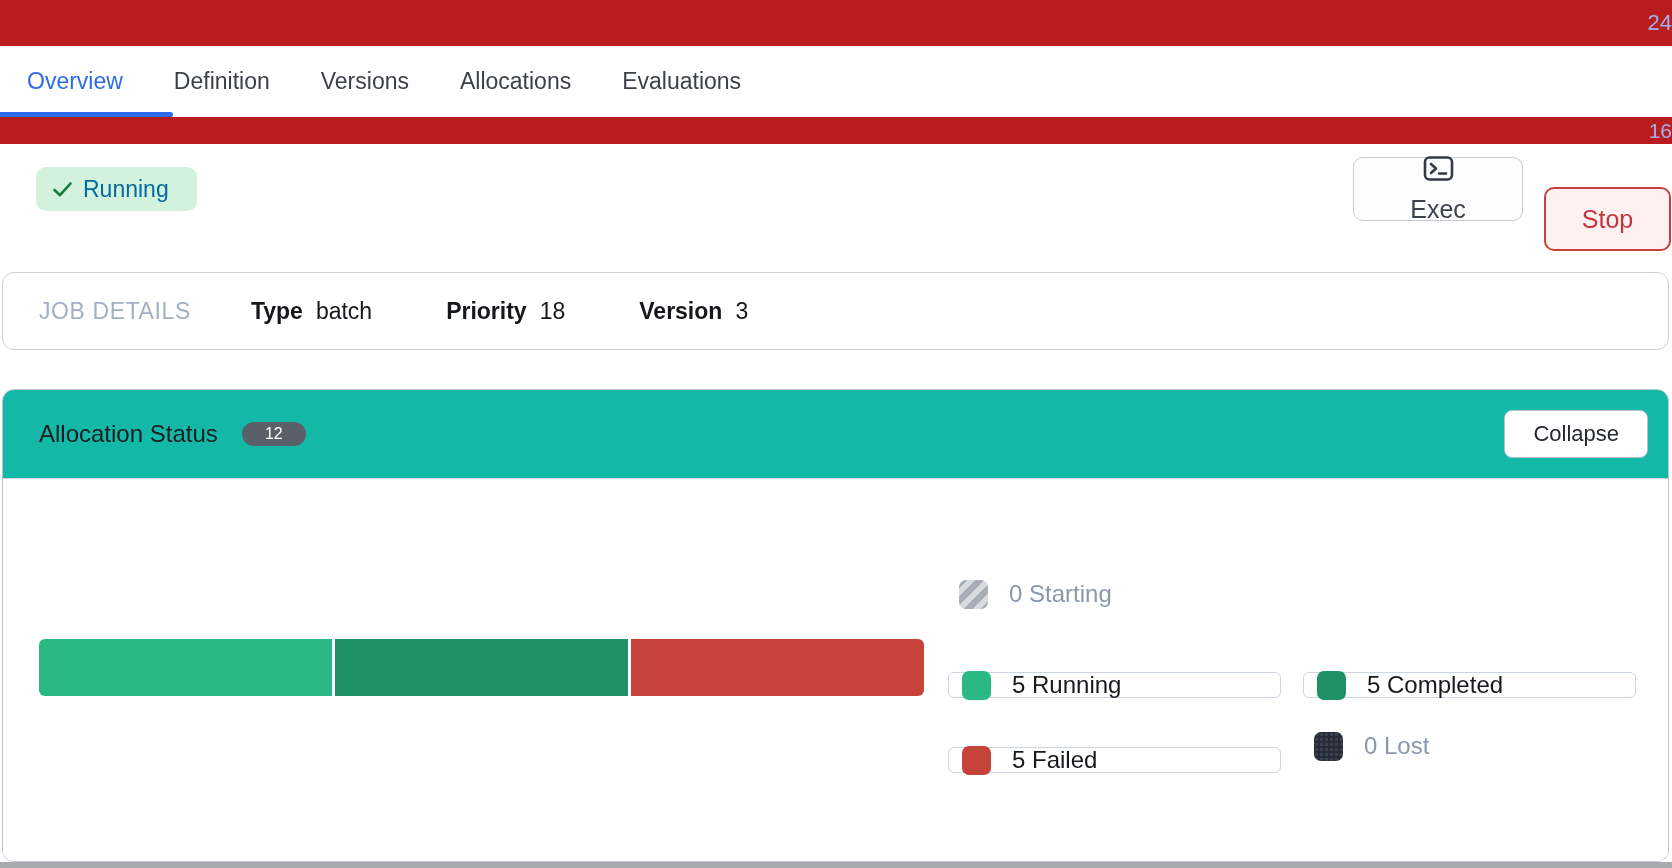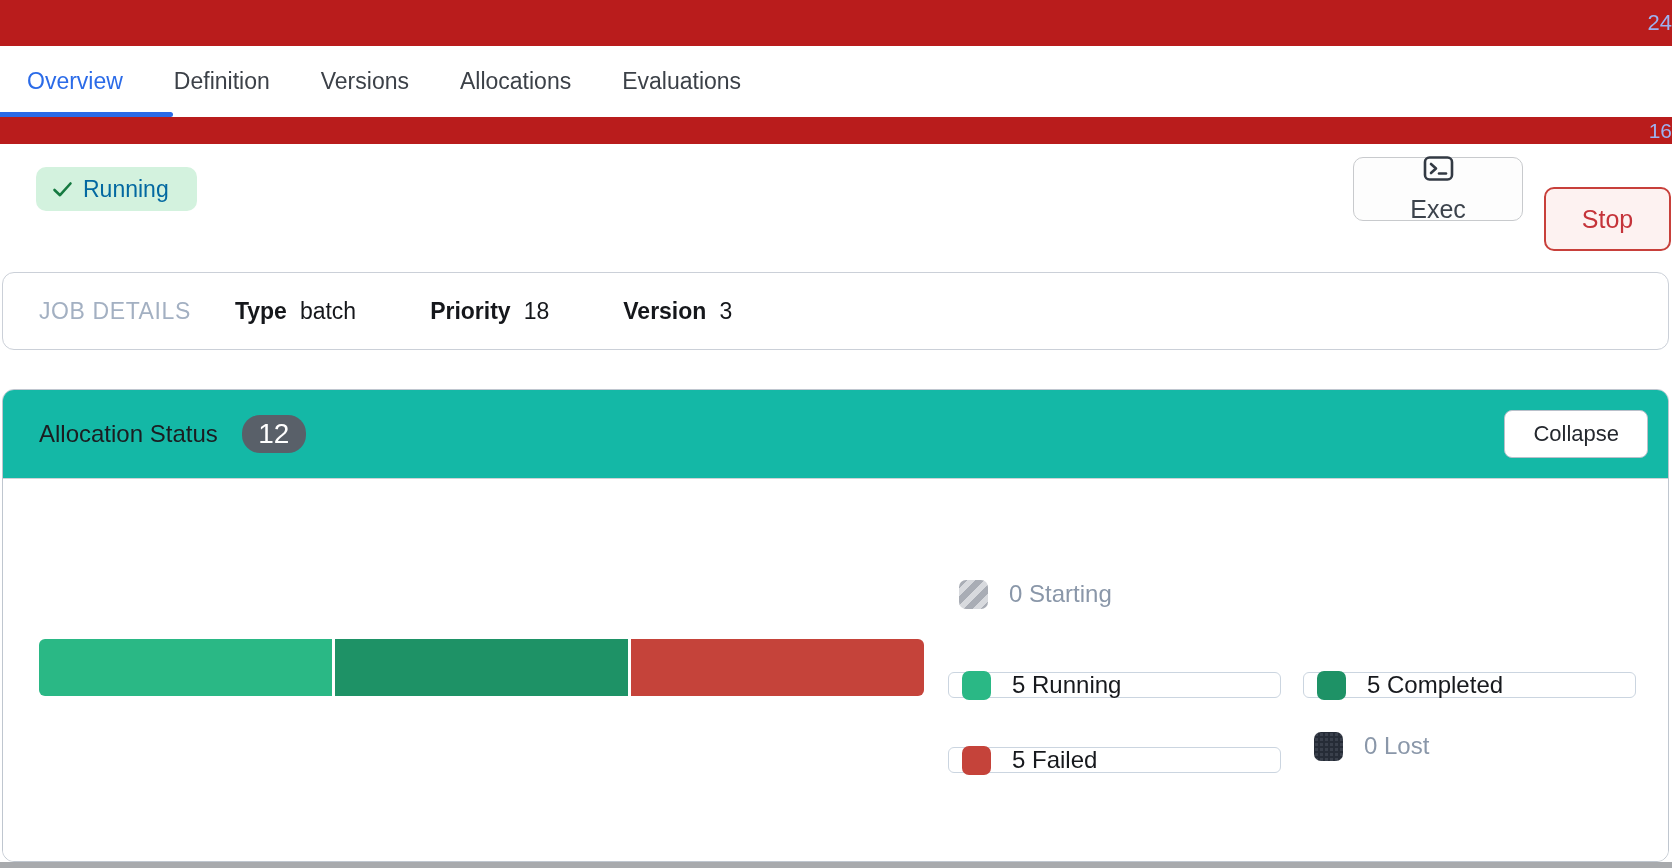--- a/index.html
+++ b/index.html
@@ -32,33 +32,33 @@
     border-radius:10px;cursor:pointer;background:#fdfdfd;font-family:inherit;}
   .btn-exec{position:absolute;left:1353px;top:157px;width:170px;height:64px;
     border:1.5px solid #c8cacd;color:#3c434c;font-size:25px;gap:13px;flex-direction:column;}
   .btn-stop{position:absolute;left:1544px;top:157px;width:127px;height:64px;
     border:2px solid #c8403b;background:#fdf2f1;color:#c5343a;font-size:25px;margin-top:30px;}
 
   
   .jd-card{position:absolute;left:2px;top:272px;width:1667px;height:78px;box-sizing:border-box;
     border:1.5px solid #cbd0d8;border-radius:12px;background:#ffffff;
     display:flex;align-items:center;padding-left:36px;}
-  .jd-heading{color:#a3b0c2;font-size:23px;letter-spacing:0.6px;margin-right:44px;}
+  .jd-heading{color:#a3b0c2;font-size:23px;letter-spacing:0.6px;margin-right:60px;}
   .jd-fields{display:flex;gap:74px;}
   .jd-field{display:flex;align-items:center;gap:13px;font-size:23px;color:#15171b;}
   .jd-label{font-weight:700;}
 
   
   .alloc-panel{position:absolute;left:2px;top:389px;width:1667px;height:473px;box-sizing:border-box;
     border:1.5px solid #bfc6cf;border-radius:12px;background:#ffffff;overflow:hidden;}
   .panel-header{height:89px;background:#14b8a6;border-bottom:1px solid #cfd2d7;
     display:flex;align-items:center;padding:0 20px 0 36px;box-sizing:border-box;}
   .panel-title{font-size:24px;color:#1b1d21;}
-  .count-pill{margin-left:24px;background:#596069;color:#ffffff;font-size:28px;
-    height:38px;min-width:36px;padding:0 14px;border-radius:18px;
+  .count-pill{margin-left:24px;background:#596069;color:#ffffff;font-size:16px;
+    height:24px;min-width:36px;padding:0 14px;border-radius:18px;
     display:inline-flex;align-items:center;justify-content:center;}
   .btn-collapse{margin-left:auto;height:48px;padding:0 28px;border:1.5px solid #b9c0ca;
     border-radius:8px;background:#ffffff;color:#24282e;font-size:22px;}
   .panel-body{position:relative;height:383px;background:#ffffff;}
 
   
   .alloc-bar{position:absolute;left:36px;top:160px;width:885px;height:57px;
     display:flex;gap:3px;}
   .alloc-seg{height:100%;}
   .alloc-seg:first-child{border-radius:6px 0 0 6px;}

